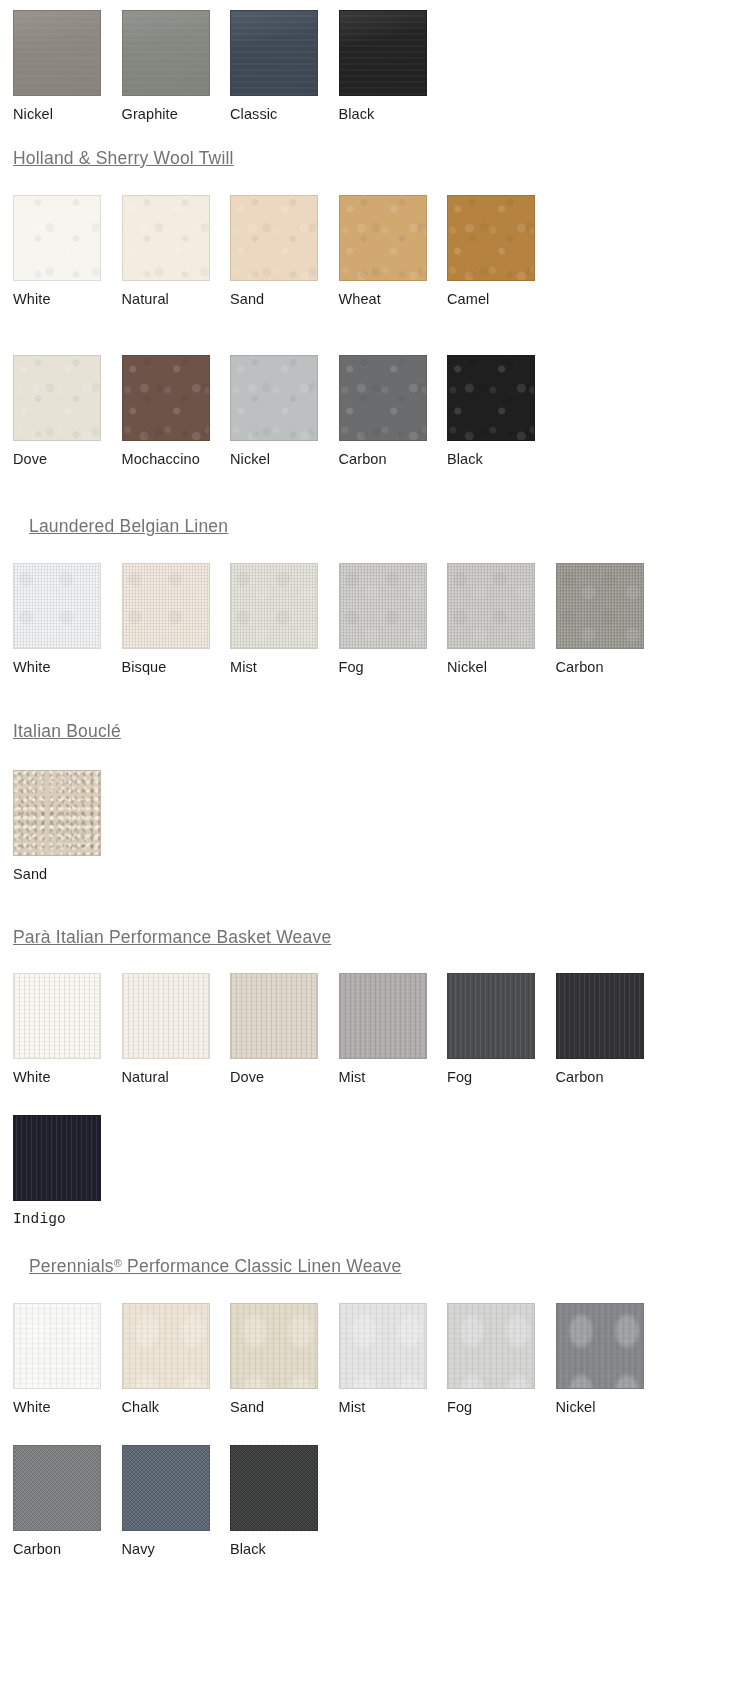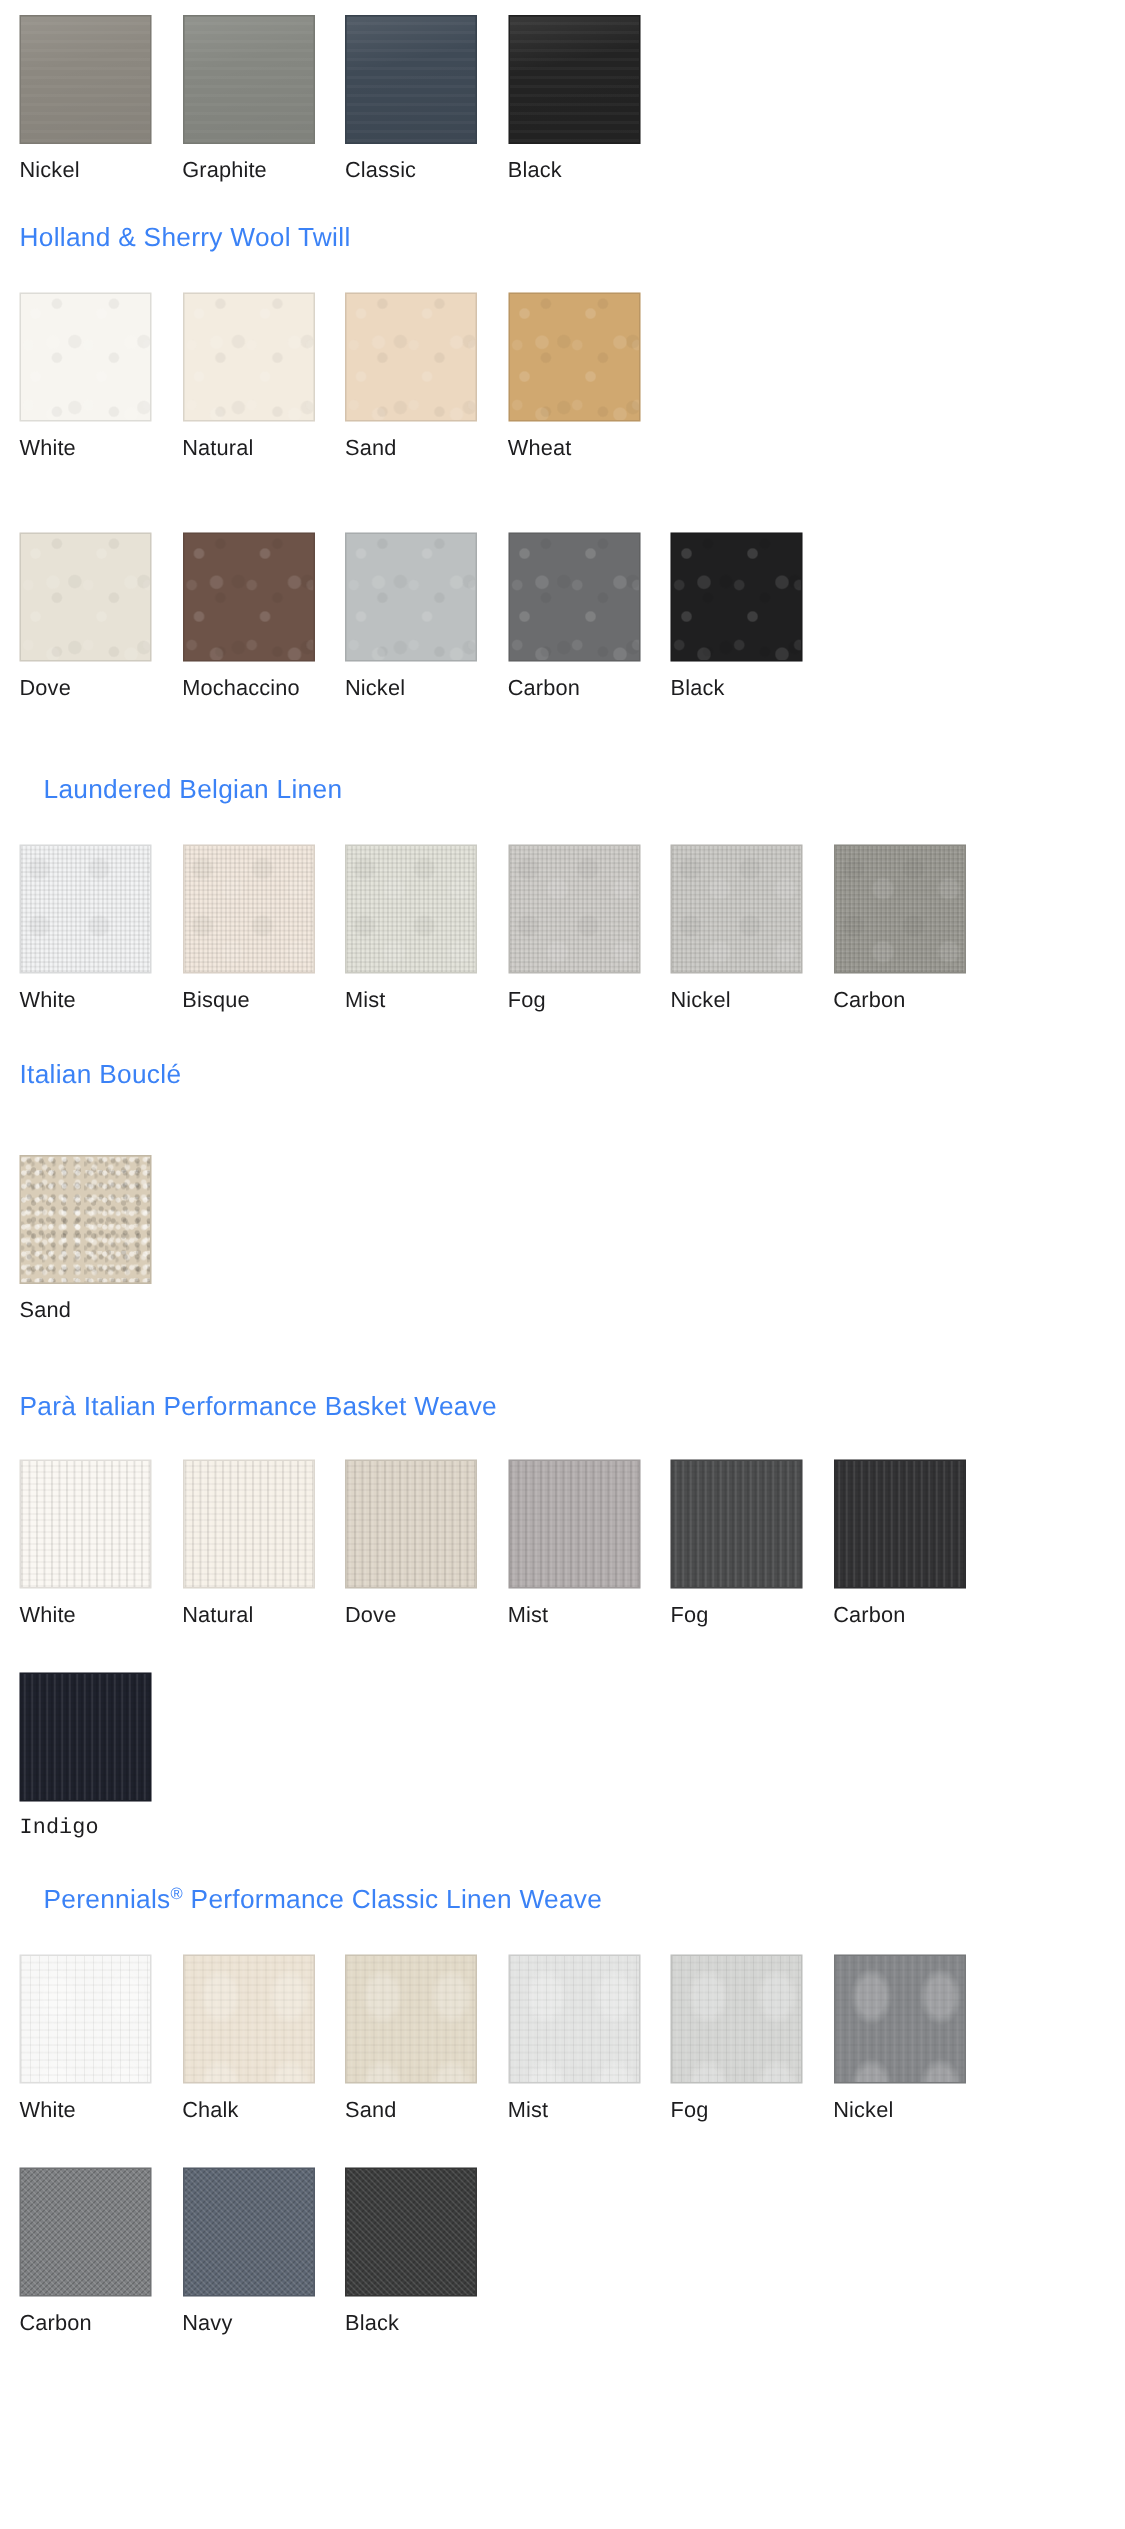--- a/index.html
+++ b/index.html
@@ -20,25 +20,26 @@
 
   .page {
     width: 750px;
     padding: 0 0 0 0;
     position: relative;
   }
 
   .section-heading {
     font-size: 17.5px;
     font-weight: 400;
-    color: #3b82f6;
+    color: #737373;
     letter-spacing: 0.2px;
     padding-left: 13px;
     line-height: 1.2;
     white-space: nowrap;
+    text-decoration: underline;
   }
   .section-heading .reg {
     font-size: 11px;
     vertical-align: top;
     position: relative;
     top: 1px;
   }
 
   
   .swatch-grid {
@@ -159,21 +160,21 @@
       repeating-linear-gradient(0deg, rgba(255,255,255,0.035) 0 2px, transparent 2px 6px);
   }
 </style>
 </head>
 <body>
 
 <div class="page">
   <div id="canvas">
       <div class="section-heading" style="position: absolute; left: 0px; top: 148px;">Holland &amp; Sherry Wool Twill</div>
       <div class="section-heading" style="position: absolute; left: 16px; top: 516px;">Laundered Belgian Linen</div>
-      <div class="section-heading" style="position: absolute; left: 0px; top: 706px;">Italian Bouclé</div>
+      <div class="section-heading" style="position: absolute; left: 0px; top: 721px;">Italian Bouclé</div>
       <div class="section-heading" style="position: absolute; left: 0px; top: 927px;">Parà Italian Performance Basket Weave</div>
       <div class="section-heading" style="position: absolute; left: 16px; top: 1256px;"><span>Perennials</span><span class="reg">®</span><span> Performance Classic Linen Weave</span></div>
       <div class="swatch-grid" style="position: absolute; left: 0px; top: 10px;">
         <div class="swatch-cell">
           <div class="swatch-chip tex-sheen" style="background: rgb(140, 136, 128);"></div>
           <div class="swatch-label">Nickel</div>
         </div>
         <div class="swatch-cell">
           <div class="swatch-chip tex-sheen" style="background: rgb(133, 135, 129);"></div>
           <div class="swatch-label">Graphite</div>
@@ -197,20 +198,24 @@
           <div class="swatch-label">Natural</div>
         </div>
         <div class="swatch-cell">
           <div class="swatch-chip tex-wool" style="background: rgb(236, 216, 192);"></div>
           <div class="swatch-label">Sand</div>
         </div>
         <div class="swatch-cell">
           <div class="swatch-chip tex-wool" style="background: rgb(208, 168, 112);"></div>
           <div class="swatch-label">Wheat</div>
         </div>
+        <div class="swatch-cell">
+          <div class="swatch-chip tex-wool" style="background: rgb(181, 131, 63);"></div>
+          <div class="swatch-label">Camel</div>
+        </div>
       </div>
       <div class="swatch-grid" style="position: absolute; left: 0px; top: 355px;">
         <div class="swatch-cell">
           <div class="swatch-chip tex-wool" style="background: rgb(231, 226, 214);"></div>
           <div class="swatch-label">Dove</div>
         </div>
         <div class="swatch-cell">
           <div class="swatch-chip tex-wool" style="background: rgb(109, 83, 72);"></div>
           <div class="swatch-label">Mochaccino</div>
         </div>

